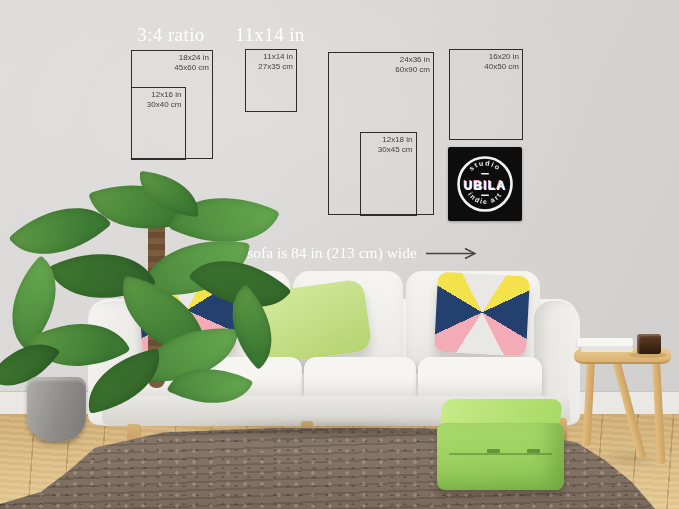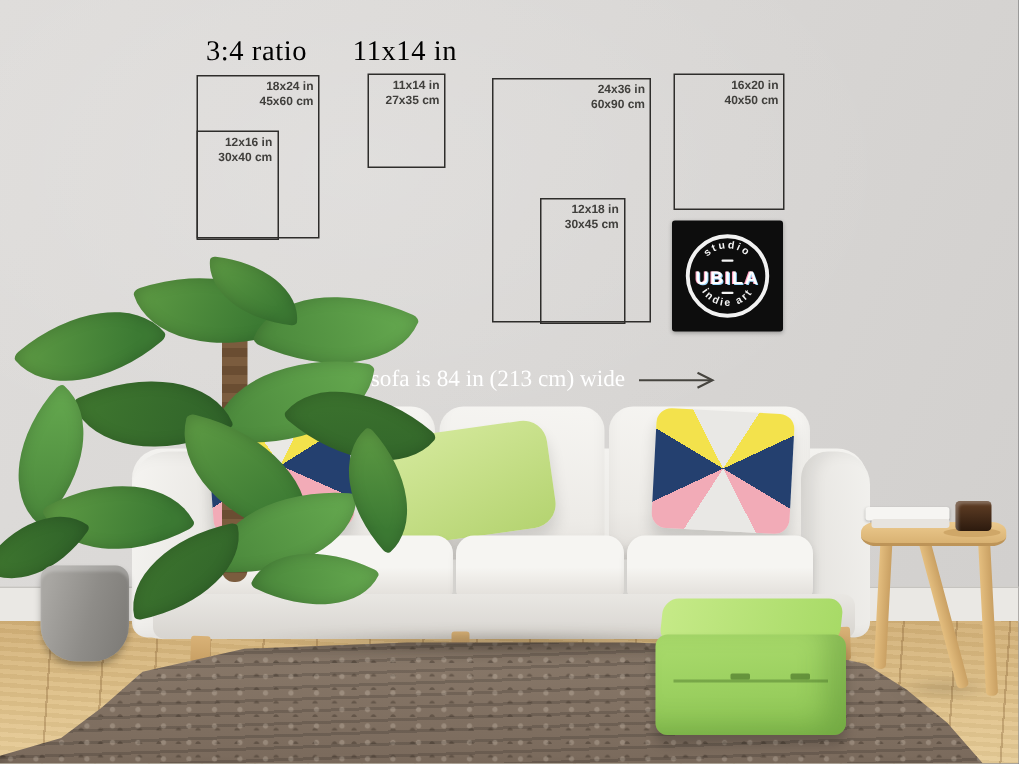--- a/index.html
+++ b/index.html
@@ -13,25 +13,25 @@
     linear-gradient(115deg,#dedcda 0%,#d9d7d5 45%,#d1cfcd 100%);}
   .baseboard{left:0;top:391px;width:679px;height:22px;background:#eae8e4;
     border-top:1px solid #c6c4c0;border-bottom:1px solid #b4afa7;}
   .floor{left:0;top:414px;width:679px;height:95px;
     background:
       repeating-linear-gradient(94deg, rgba(122,85,43,0) 0 34px, rgba(122,85,43,.30) 34px 35.4px),
       repeating-linear-gradient(4deg, rgba(255,255,255,.06) 0 3px, rgba(0,0,0,.03) 3px 6px),
       linear-gradient(180deg,#d2b077 0%,#e0c28a 60%,#e6cb96 100%);}
 
   
-  .sg-title{top:24px;width:130px;text-align:center;color:#000000;
+  .sg-title{top:24px;width:130px;text-align:center;color:#ffffff;
     font-family:"Liberation Serif",serif;font-size:19px;font-weight:500;letter-spacing:.4px;}
   .frame{border:1.5px solid #2e2d2b;}
   .frame-label{position:absolute;top:2px;right:3px;text-align:right;
-    font-size:8px;font-weight:700;color:#403f3c;line-height:1.3;white-space:nowrap;}
+    font-size:8px;font-weight:400;color:#403f3c;line-height:1.3;white-space:nowrap;}
   .inner-frame{position:absolute;left:-1.5px;bottom:-1.5px;border:1.5px solid #2e2d2b;}
 
   
   .dim{left:186px;top:241px;width:292px;height:24px;display:flex;align-items:center;gap:6px;}
   .dim-text{flex:1;text-align:center;color:#ffffff;font-family:"Liberation Serif",serif;
     font-size:15.5px;white-space:nowrap;}
 
   
   .logo-box{left:448px;top:147px;width:74px;height:74px;background:#0d0d0d;border-radius:2px;
     box-shadow:0 1px 3px rgba(0,0,0,.3);}

